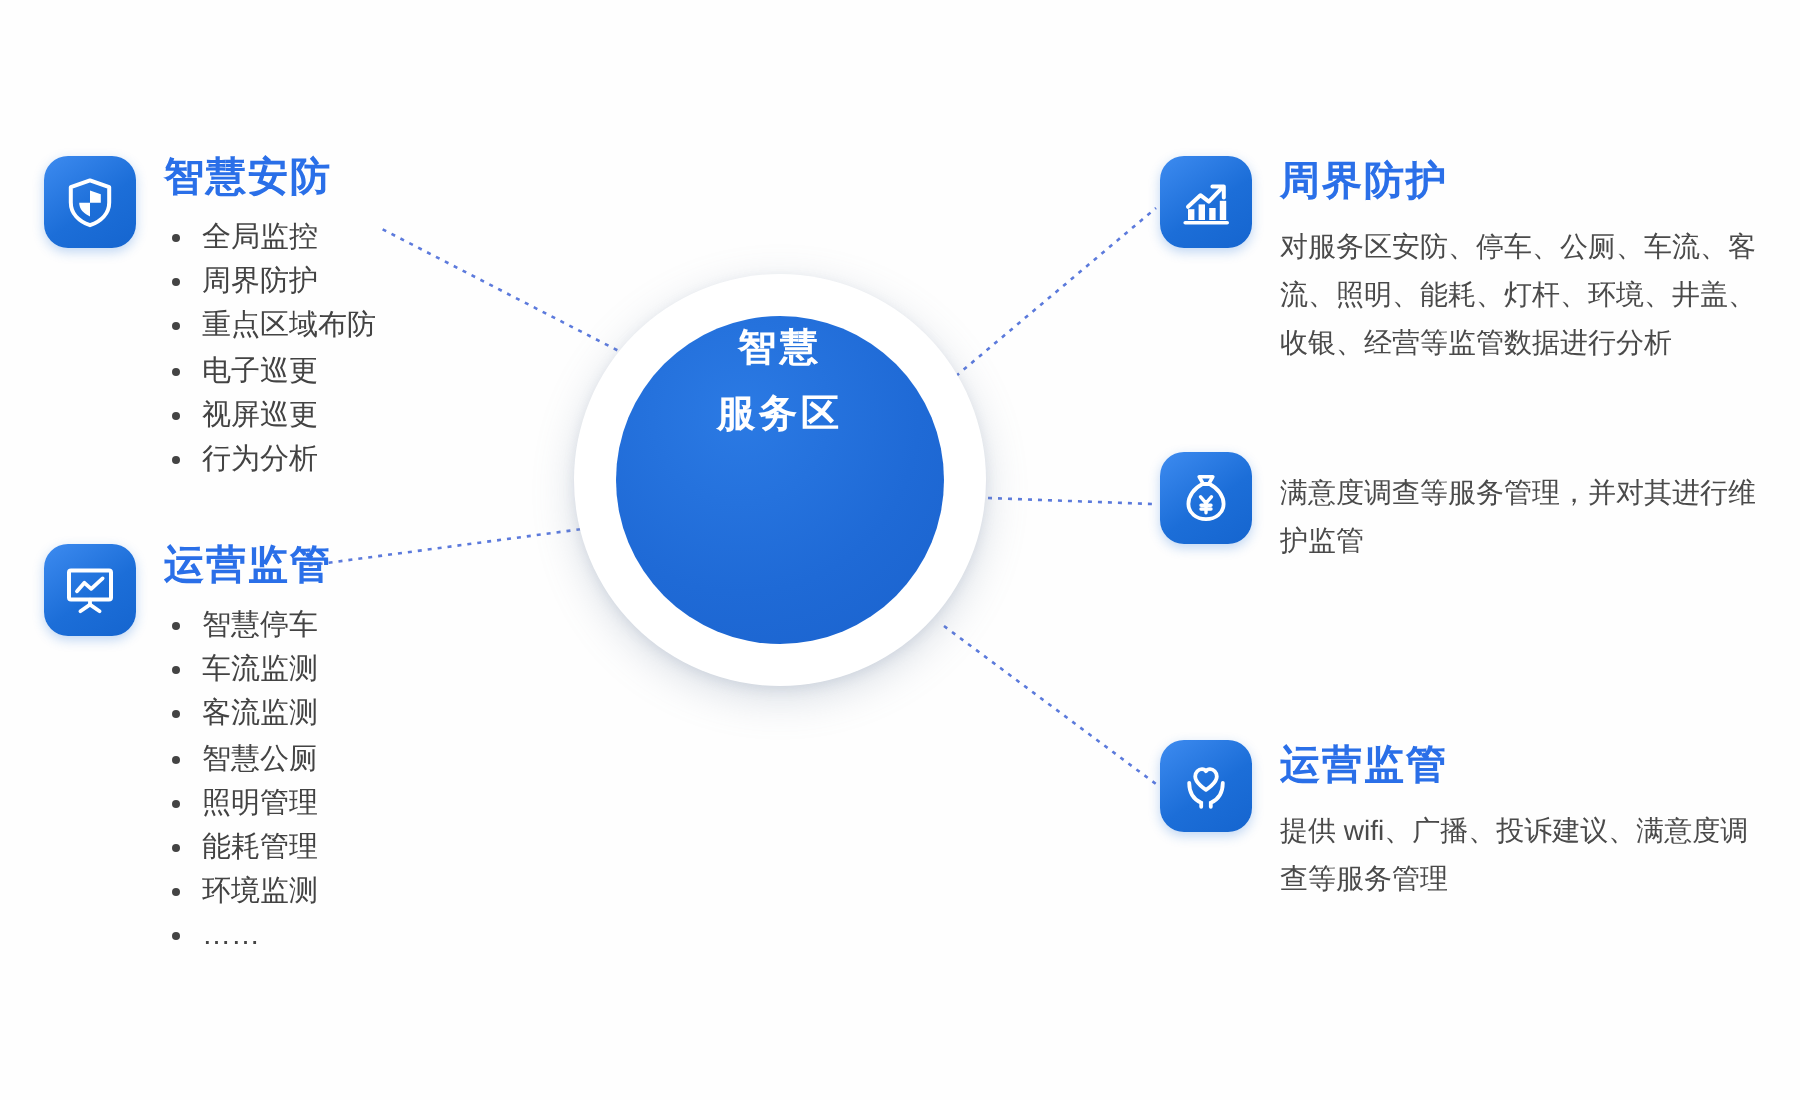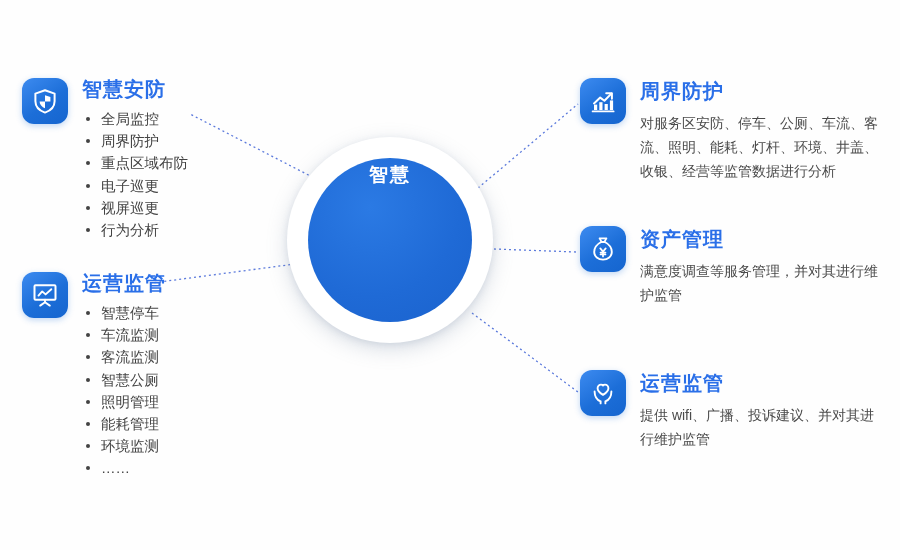--- a/index.html
+++ b/index.html
@@ -144,20 +144,21 @@
       <line x1="478" y1="188" x2="578" y2="104"></line>
       <line x1="494" y1="249" x2="576" y2="252"></line>
       <line x1="472" y1="313" x2="578" y2="392"></line>
     </g>
   </svg>
 
   <div class="hub-wrap">
     <div class="hub-ring"></div>
     <div class="hub-core">
       <span>智慧</span>
+      <span>服务区</span>
     </div>
   </div>
 
   <div class="block" id="block-security">
     <div class="icon-tile">
       <svg width="28" height="28" viewBox="0 0 28 28">
         <path d="M14 3.2 L23.6 6.6 L23.6 14.2 C23.6 19.6 19.6 23.6 14 25.6
                  C8.4 23.6 4.4 19.6 4.4 14.2 L4.4 6.6 Z" fill="none" stroke="#ffffff" stroke-width="2" stroke-linejoin="round"></path>
         <path d="M14 8.2 L19.4 10.1 L19.4 14.4 L14 14.4 Z" fill="#ffffff"></path>
         <path d="M14 14.4 L19.4 14.4 C19.4 17.6 17.1 19.9 14 21.2 Z" fill="none"></path>
@@ -225,37 +226,36 @@
         <path d="M11.6 4.4 L13.4 7.6 M18.4 4.4 L16.6 7.6 M11.6 4.4 L18.4 4.4" fill="none" stroke="#ffffff" stroke-width="1.8" stroke-linecap="round" stroke-linejoin="round"></path>
         <path d="M13.2 8.0 C9.0 10.2 6.2 14.0 6.2 18.0
                  C6.2 22.4 10.1 25.6 15 25.6
                  C19.9 25.6 23.8 22.4 23.8 18.0
                  C23.8 14.0 21.0 10.2 16.8 8.0 Z" fill="none" stroke="#ffffff" stroke-width="1.9" stroke-linejoin="round"></path>
         <path d="M12.3 14.4 L15 17.6 L17.7 14.4 M15 17.6 L15 22.4
                  M12.5 18.6 L17.5 18.6 M12.5 20.5 L17.5 20.5" fill="none" stroke="#ffffff" stroke-width="1.7" stroke-linecap="round"></path>
       </svg>
     </div>
     <div class="block-body">
-      <div class="block-title">资产管理</div>
       <div class="desc">满意度调查等服务管理，并对其进行维护监管</div>
     </div>
   </div>
 
   <div class="block" id="block-service">
     <div class="icon-tile">
       <svg width="30" height="30" viewBox="0 0 30 30">
         <path d="M15 16.9 C15 16.9 9.6 13.5 9.6 10.2
                  C9.6 8.1 11.2 6.6 13.0 6.6
                  C14.0 6.6 14.7 7.1 15 7.6
                  C15.3 7.1 16.0 6.6 17.0 6.6
                  C18.8 6.6 20.4 8.1 20.4 10.2
                  C20.4 13.5 15 16.9 15 16.9 Z" fill="none" stroke="#ffffff" stroke-width="1.9" stroke-linejoin="round"></path>
         <path d="M6.6 13.4 C6.6 19.6 9.8 22.2 12.6 23.4 L12.6 25.4" fill="none" stroke="#ffffff" stroke-width="1.9" stroke-linecap="round"></path>
         <path d="M23.4 13.4 C23.4 19.6 20.2 22.2 17.4 23.4 L17.4 25.4" fill="none" stroke="#ffffff" stroke-width="1.9" stroke-linecap="round"></path>
       </svg>
     </div>
     <div class="block-body">
       <div class="block-title">运营监管</div>
-      <div class="desc">提供 wifi、广播、投诉建议、并对其进行维护监管</div>
+      <div class="desc">提供 wifi、广播、投诉建议、满意度调查等服务管理</div>
     </div>
   </div>
 
 </div>
 
 </body></html>

